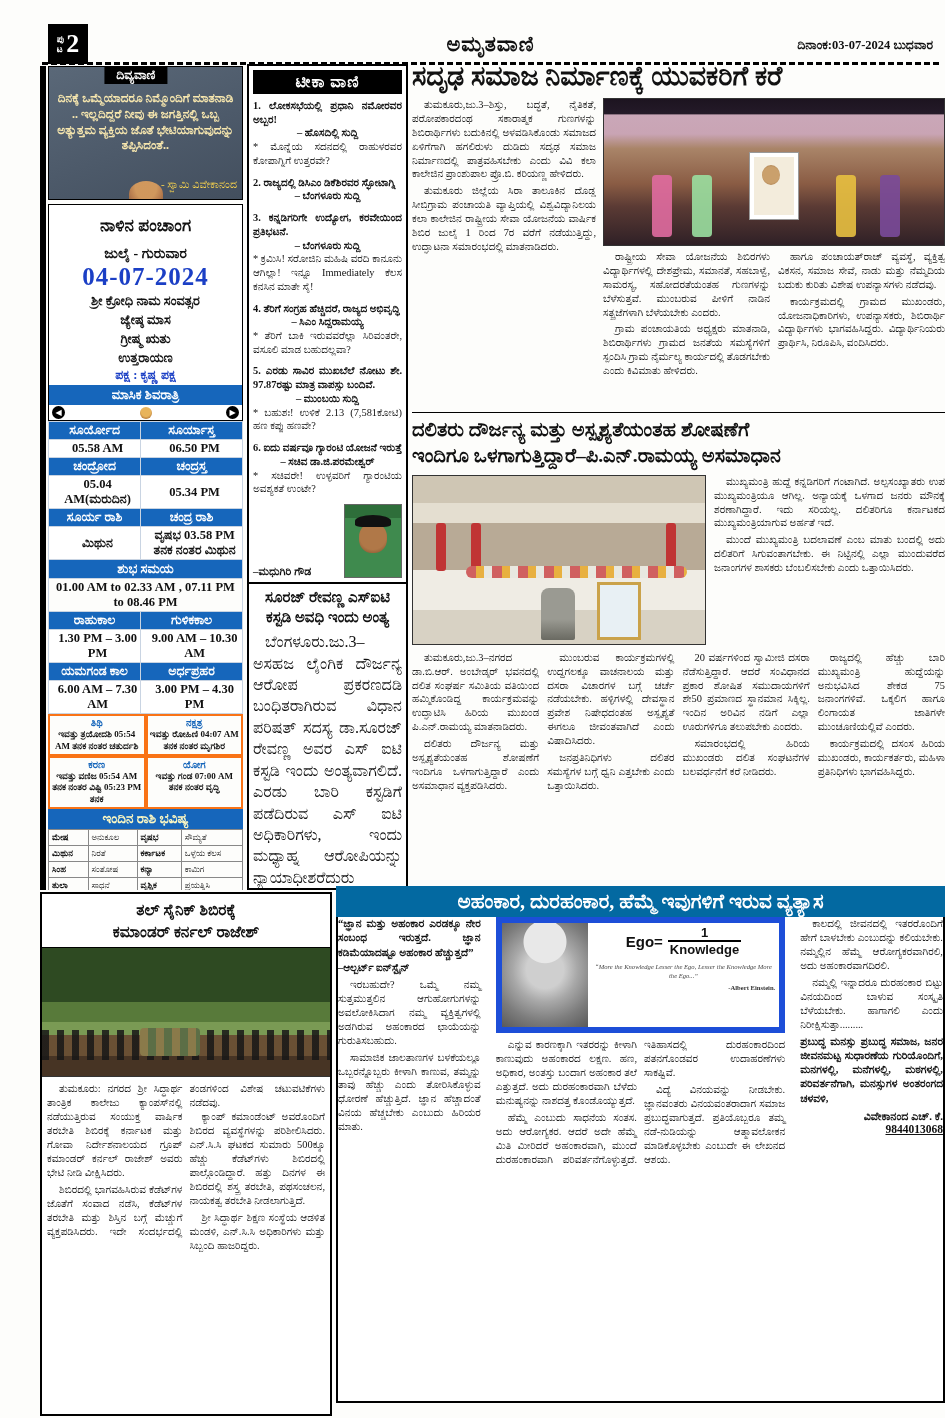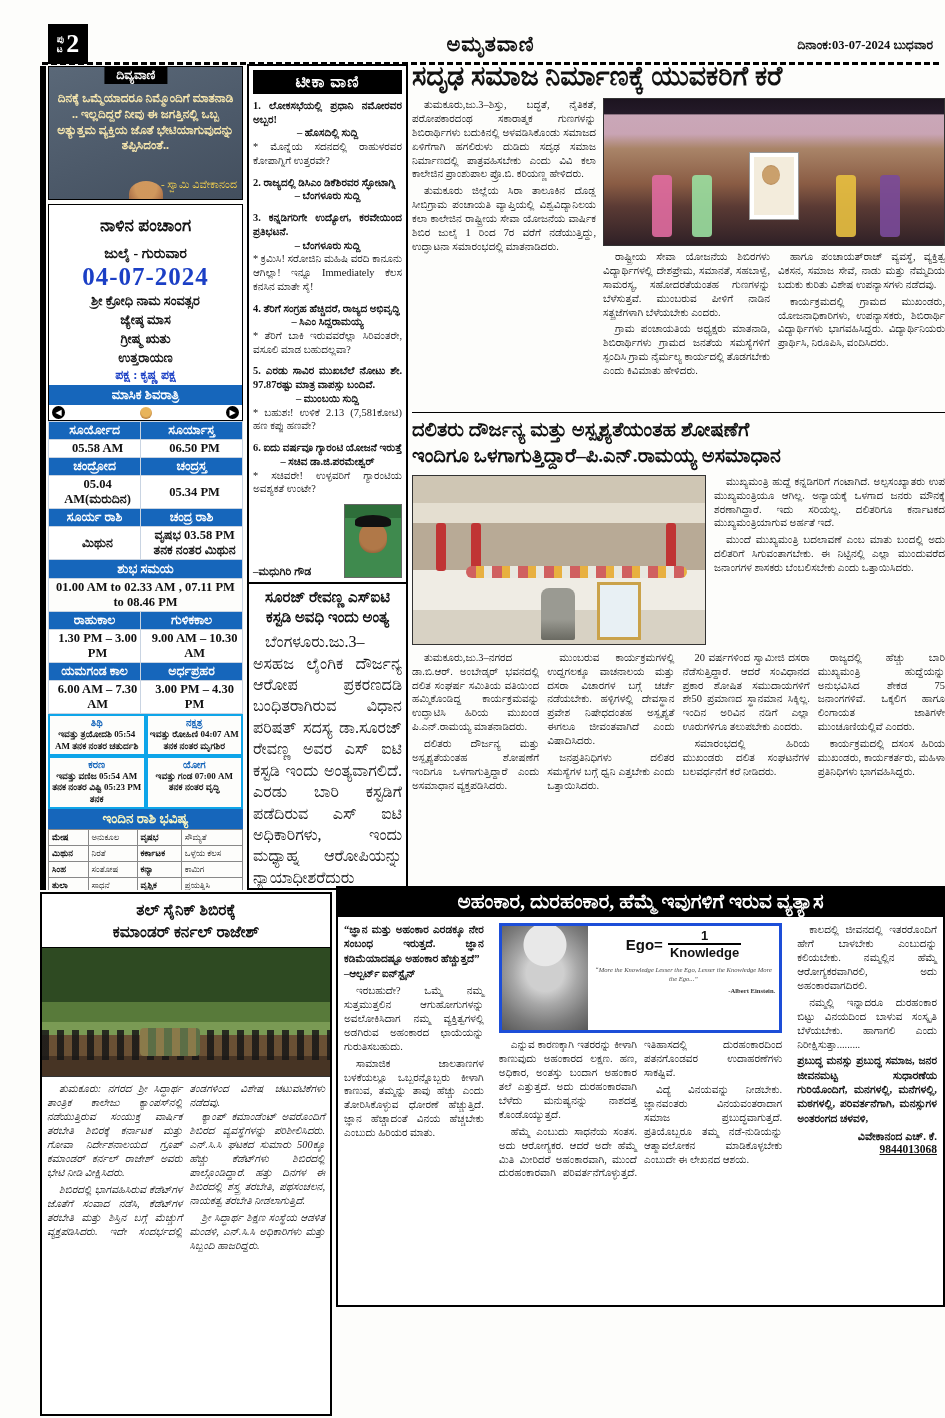--- a/index.html
+++ b/index.html
@@ -37,21 +37,21 @@
   .p-arrows{display:flex;align-items:center;justify-content:space-between;padding:1px 3px;}
   .arr{width:13px;height:13px;border-radius:50%;background:#000;color:#fff;font-size:8px;line-height:13px;text-align:center;}
   .deity{width:12px;height:12px;border-radius:50%;background:radial-gradient(circle at 50% 40%,#e8b45c 0 50%,#8a4a22 100%);}
   table.tt{width:100%;border-collapse:collapse;}
   table.tt td{border:1px solid #c9d4e2;padding:1px 2px;text-align:center;}
   tr.hrow td{background:#1666bb;color:#fff;font-size:12.5px;font-weight:700;}
   tr.vrow td{font-size:12.5px;font-weight:700;background:#fff;padding-left:8px;}
   .shd{background:#1666bb;color:#fff;font-size:13px;font-weight:700;text-align:center;padding:2px;}
   .svl{font-size:12.5px;font-weight:700;text-align:center;padding:1px 2px;}
   .details{display:grid;grid-template-columns:1fr 1fr;}
-  .dcell{border:2px solid #0ea5e9;padding:1px 2px;text-align:center;}
+  .dcell{border:2px solid #f97316;padding:1px 2px;text-align:center;}
   .dh{color:#1666bb;font-size:10px;font-weight:700;}
   .dvl{font-size:9px;font-weight:700;line-height:1.3;}
   .r-title{background:#1666bb;color:#fef9c3;font-size:13.5px;font-weight:700;text-align:center;padding:2px;}
   table.rt{width:100%;border-collapse:collapse;}
   table.rt td{border:1px solid #888;font-size:8.5px;padding:2px 3px;}
   table.rt td.rname{font-weight:700;}
   
   .midcol{position:absolute;left:247px;top:64px;width:161px;height:826px;border:2px solid #000;
           box-sizing:border-box;padding:4px;overflow:hidden;background:#fff;}
   .tk-head{background:#000;color:#fff;font-size:16px;font-weight:700;text-align:center;padding:3px 0;margin-bottom:5px;letter-spacing:1px;}
@@ -99,31 +99,31 @@
   .a2-cols{columns:4;column-gap:8px;margin-top:6px;}
   
   .art3{position:absolute;left:40px;top:892px;width:292px;height:524px;border:2px solid #000;box-sizing:border-box;overflow:hidden;background:#fff;}
   .a3-head{font-size:15.5px;font-weight:700;text-align:center;line-height:1.4;padding:5px 4px;border-bottom:1px solid #000;}
   .photo3{position:relative;height:128px;border-bottom:1px solid #333;overflow:hidden;
     background:linear-gradient(180deg,#2e4a22 0 42%,#587a3a 42% 58%,#7a9a54 58% 68%,#6a5034 68% 84%,#473424 84% 100%);}
   .photo3 .people{position:absolute;left:0;right:0;bottom:16px;height:30px;opacity:.85;
     background:repeating-linear-gradient(90deg,#171717 0 7px,transparent 7px 15px);}
   .photo3 .khaki{position:absolute;left:34%;bottom:20px;width:60px;height:28px;border-radius:4px;
     background:repeating-linear-gradient(90deg,#8a7a4a 0 8px,#5c6e46 8px 16px);}
-  .a3-cols{columns:2;column-gap:7px;padding:5px;font-style:italic;}
+  .a3-cols{columns:2;column-gap:7px;padding:5px;}
   
   .art4{position:absolute;left:336px;top:886px;width:609px;height:530px;box-sizing:border-box;overflow:hidden;}
-  .a4-bar{background:#000000;color:#fff;font-size:20px;font-weight:700;text-align:center;padding:4px 2px;}
-  .a4-box{border:2px solid #000;border-top:none;padding:6px;display:flex;gap:15px;height:390px;box-sizing:border-box;background:#fff;}
+  .a4-bar{background:#0369a1;color:#fff;font-size:20px;font-weight:700;text-align:center;padding:4px 2px;}
+  .a4-box{border:2px solid #000;border-top:none;display:flex;gap:15px;height:486px;box-sizing:border-box;background:#fff;}
   .a4-c1{width:146px;}
   .a4-mid{width:296px;}
   .a4-c4{width:146px;}
   .a4-quote{font-size:10.6px;font-weight:700;text-align:justify;line-height:1.35;}
   .a4-qattr{font-size:10.4px;font-weight:700;text-align:left;margin:2px 0 4px;}
-  .ein{display:flex;border:3px solid #1d4ed8;background:#fff;height:104px;margin-bottom:5px;}
+  .ein{display:flex;border:6px solid #1d4ed8;background:#fff;height:104px;margin-bottom:5px;}
   .ein-portrait{width:86px;height:100%;
     background:radial-gradient(circle at 50% 18%,#e8e8e8 0 22%,transparent 23%),
                radial-gradient(circle at 50% 45%,#cfcfcf 0 26%,#a8a8a8 45%,#7c7c7c 72%,#595959 100%);}
   .ein-right{flex:1;padding:3px 4px;text-align:center;}
   .ein-formula{display:flex;align-items:center;justify-content:center;gap:5px;font-family:"Liberation Sans",sans-serif;}
   .ein-lhs{font-size:15px;font-weight:700;}
   .frac{display:inline-flex;flex-direction:column;align-items:center;}
   .frac .num{font-size:13px;font-weight:700;line-height:1.1;}
   .frac .den{font-size:13px;font-weight:700;border-top:2px solid #000;line-height:1.2;padding:0 2px;}
   .ein-quote{font-size:6.6px;font-style:italic;color:#444;margin-top:4px;line-height:1.45;}

